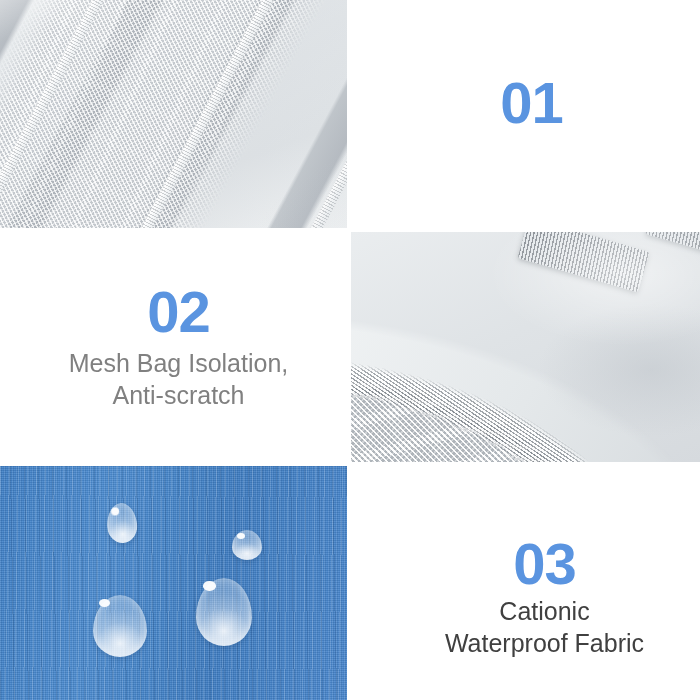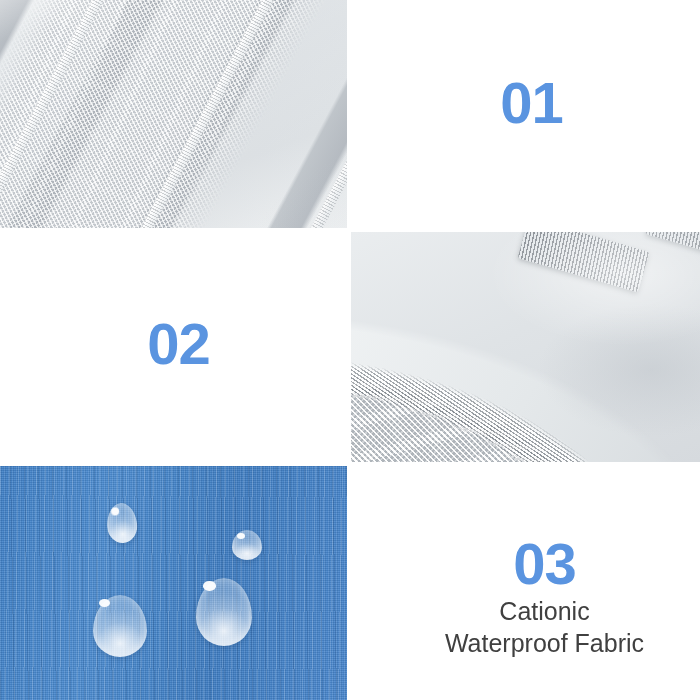--- a/index.html
+++ b/index.html
@@ -229,20 +229,22 @@
 
   <div class="cell c-r1c2 text-cell t1">
     <div class="t1-inner">
       <div class="num" style="color: rgb(90, 148, 224);">01</div>
     </div>
   </div>
 
   <div class="cell c-r2c1 text-cell t2">
     <div class="t2-inner">
       <div class="num" style="color: rgb(90, 148, 224);">02</div>
+      <div class="caption" style="color: rgb(128, 128, 128);">Mesh Bag Isolation,
+Anti-scratch</div>
     </div>
   </div>
 
   <div class="cell c-r2c2 photo-mesh">
     <div class="meshfill"></div>
     <div class="zip-tape"></div>
     <div class="zipper"></div>
     <div class="strap strap-1"></div>
     <div class="strap strap-2"></div>
     <div class="sheen"></div>

